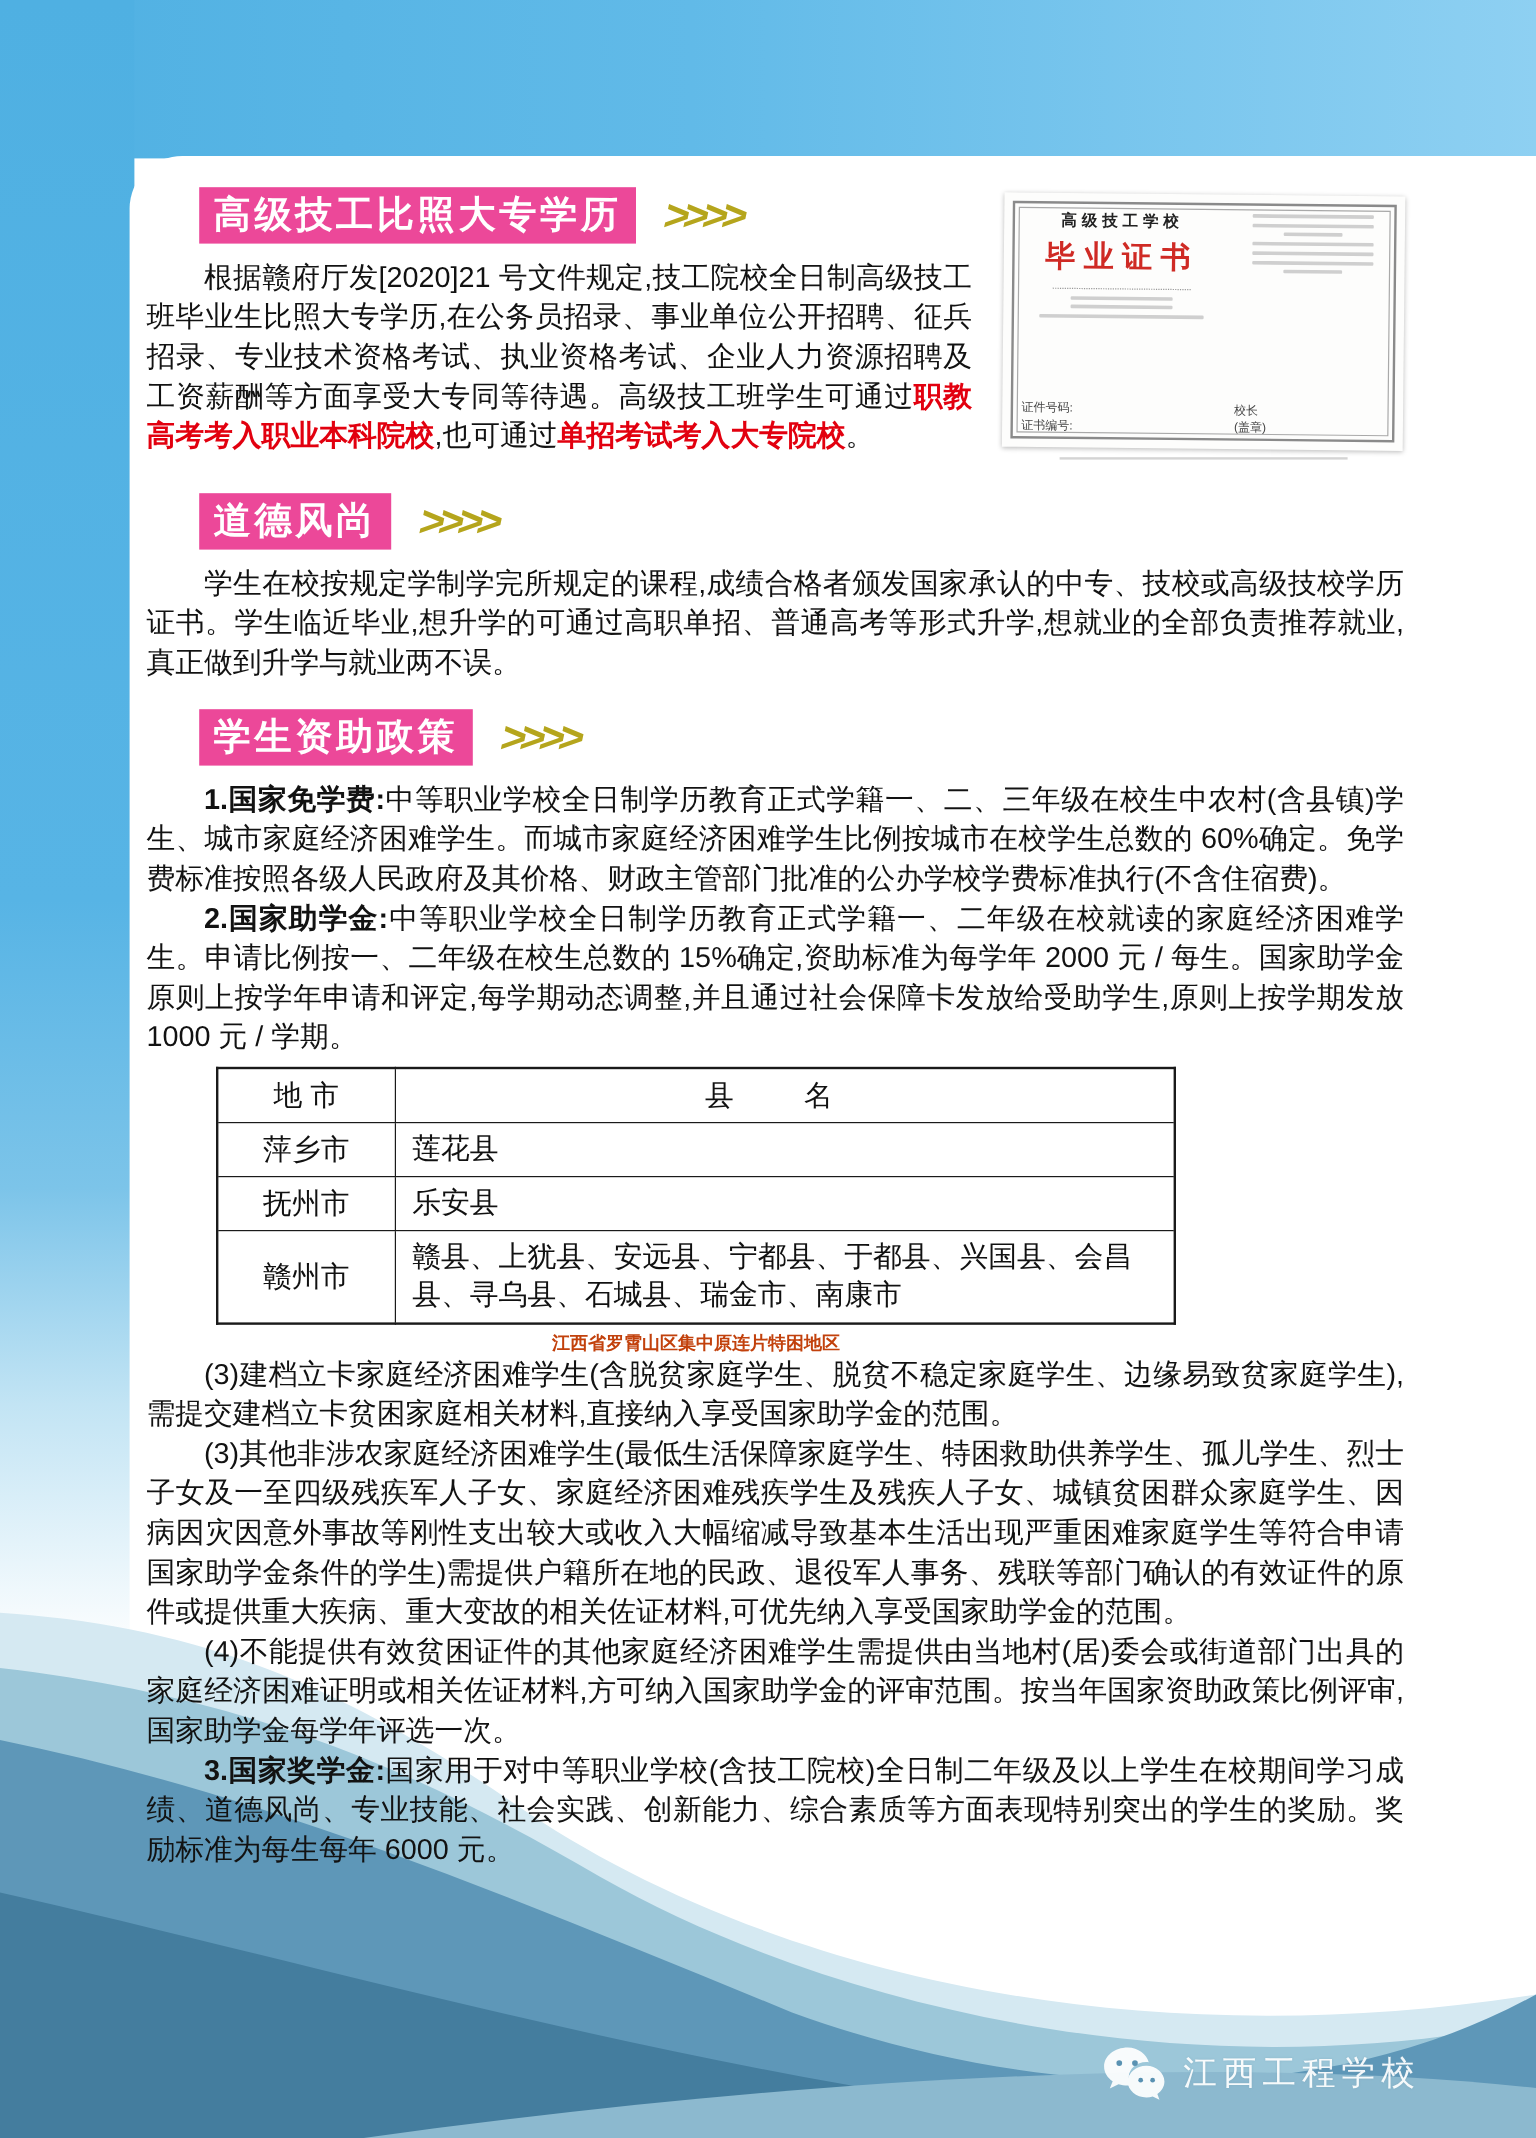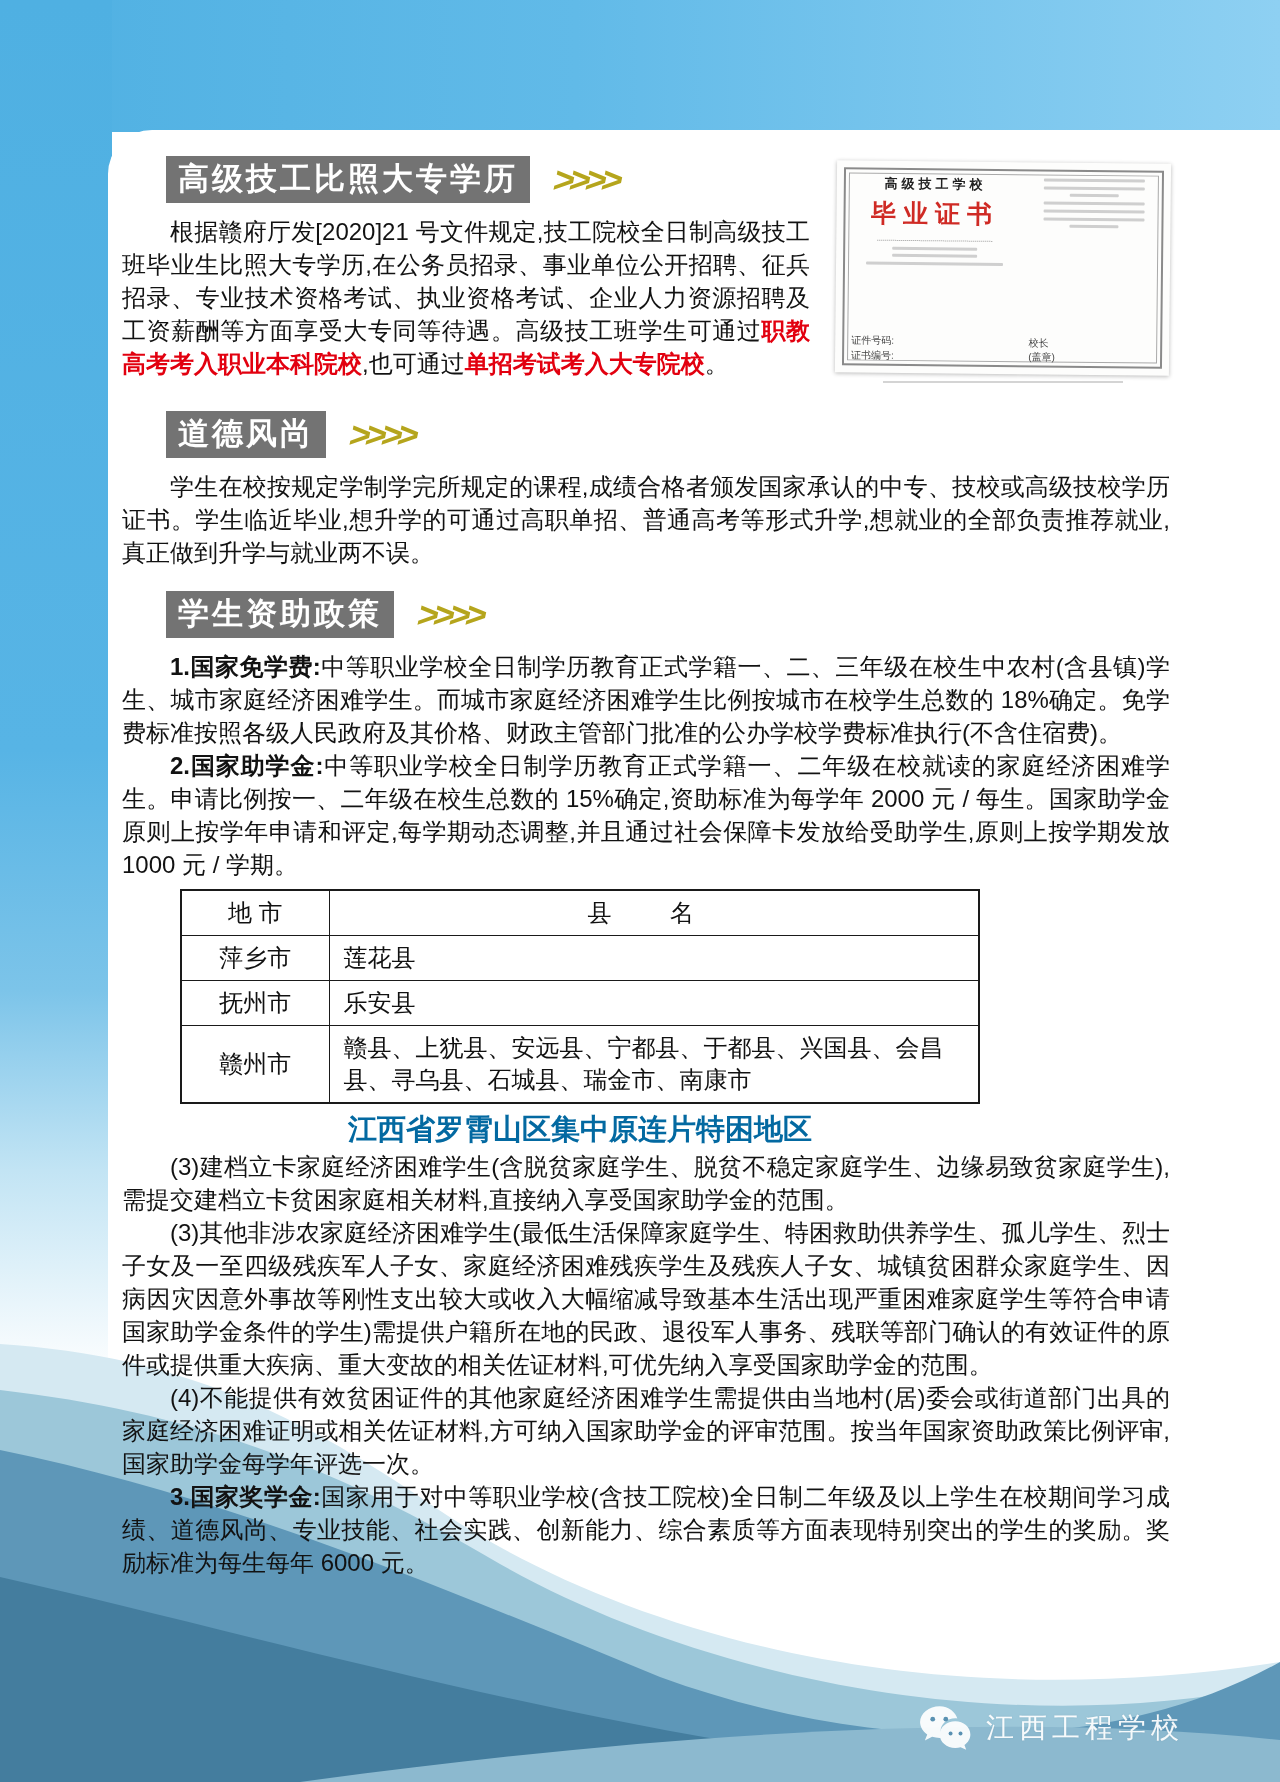--- a/index.html
+++ b/index.html
@@ -13,21 +13,21 @@
   .left-strip { position:absolute; left:0; top:0; width:112px; height:1500px;
               background:linear-gradient(180deg,#4fb0e2 0%, #57b4e5 50%, #7cc4e9 66%, #c2e4f4 78%, #ffffff 92%); }
   .card { position:absolute; left:108px; top:130px; right:0; bottom:0;
           background:#ffffff; border-top-left-radius:44px; }
   .waves { position:absolute; left:0; bottom:0; width:1280px; height:450px; z-index:2; }
 
   
   .content { position:absolute; left:108px; top:130px; width:1172px; z-index:3;
              padding:26px 110px 0 14px; }
 
-  .badge { display:inline-block; background:#737373; color:#ffffff; font-weight:bold;
+  .badge { display:inline-block; background:#ec4899; color:#ffffff; font-weight:bold;
            font-size:31px; line-height:1; padding:7px 12px 9px 12px; letter-spacing:3px;
            margin-left:44px; vertical-align:middle; }
   .chev  { display:inline-block; color:#b5a51c; font-weight:bold; font-size:36px;
            letter-spacing:-5px; transform:skewX(-12deg); margin-left:20px;
            vertical-align:middle; }
 
   .para { font-size:24px; line-height:33px; color:#121212; text-align:justify;
           text-indent:2em; font-weight:500; }
   .lead { font-weight:bold; }
   .red  { color:#e2000f; font-weight:bold; }
@@ -58,21 +58,21 @@
 
   
   .table-wrap { width:800px; margin:8px 16px 0 58px; }
   table.counties { width:100%; border-collapse:collapse; border:2px solid #1a1a1a;
                    font-size:24px; color:#111; }
   table.counties th, table.counties td { border:1.5px solid #1a1a1a; padding:6px 14px; font-weight:500; }
   table.counties th { font-weight:500; }
   .col-city { width:148px; text-align:center; }
   .col-name { text-align:center; letter-spacing:26px; }
   td.cell-counties { text-align:left; line-height:32px; }
-  .tbl-caption { text-align:center; font-weight:bold; font-size:29px; color:#0369a1; margin-top:6px; }
+  .tbl-caption { text-align:center; font-weight:bold; font-size:15px; color:#c2410c; margin-top:6px; }
 
   
   .brand { position:absolute; right:96px; bottom:30px; z-index:4; display:flex;
            align-items:center; gap:12px; color:#ffffff; opacity:.93; }
   .brand-text { font-size:28px; letter-spacing:5px; font-weight:500;
                 text-shadow:0 0 2px rgba(120,160,180,.5); }
 </style>
 </head>
 <body>
 
@@ -144,21 +144,21 @@
       <p class="para">学生在校按规定学制学完所规定的课程,成绩合格者颁发国家承认的中专、技校或高级技校学历证书。学生临近毕业,想升学的可通过高职单招、普通高考等形式升学,想就业的全部负责推荐就业,真正做到升学与就业两不误。</p>
     </div>
 
     <div class="sec">
       <div class="sec-head">
         <span class="badge">学生资助政策</span>
         <span class="chev">&gt;&gt;&gt;&gt;</span>
       </div>
 
       <p class="para">
-        <span class="lead">1.国家免学费:</span><span>中等职业学校全日制学历教育正式学籍一、二、三年级在校生中农村(含县镇)学生、城市家庭经济困难学生。而城市家庭经济困难学生比例按城市在校学生总数的 18%确定。免学费标准按照各级人民政府及其价格、财政主管部门批准的公办学校学费标准执行(不含住宿费)。</span>
+        <span class="lead">1.国家免学费:</span><span>中等职业学校全日制学历教育正式学籍一、二、三年级在校生中农村(含县镇)学生、城市家庭经济困难学生。而城市家庭经济困难学生比例按城市在校学生总数的 60%确定。免学费标准按照各级人民政府及其价格、财政主管部门批准的公办学校学费标准执行(不含住宿费)。</span>
       </p>
       <p class="para">
         <span class="lead">2.国家助学金:</span><span>中等职业学校全日制学历教育正式学籍一、二年级在校就读的家庭经济困难学生。申请比例按一、二年级在校生总数的 15%确定,资助标准为每学年 2000 元 / 每生。国家助学金原则上按学年申请和评定,每学期动态调整,并且通过社会保障卡发放给受助学生,原则上按学期发放 1000 元 / 学期。</span>
       </p>
 
       <div class="table-wrap">
         <table class="counties">
           <thead>
             <tr>
               <th class="col-city">地 市</th>

